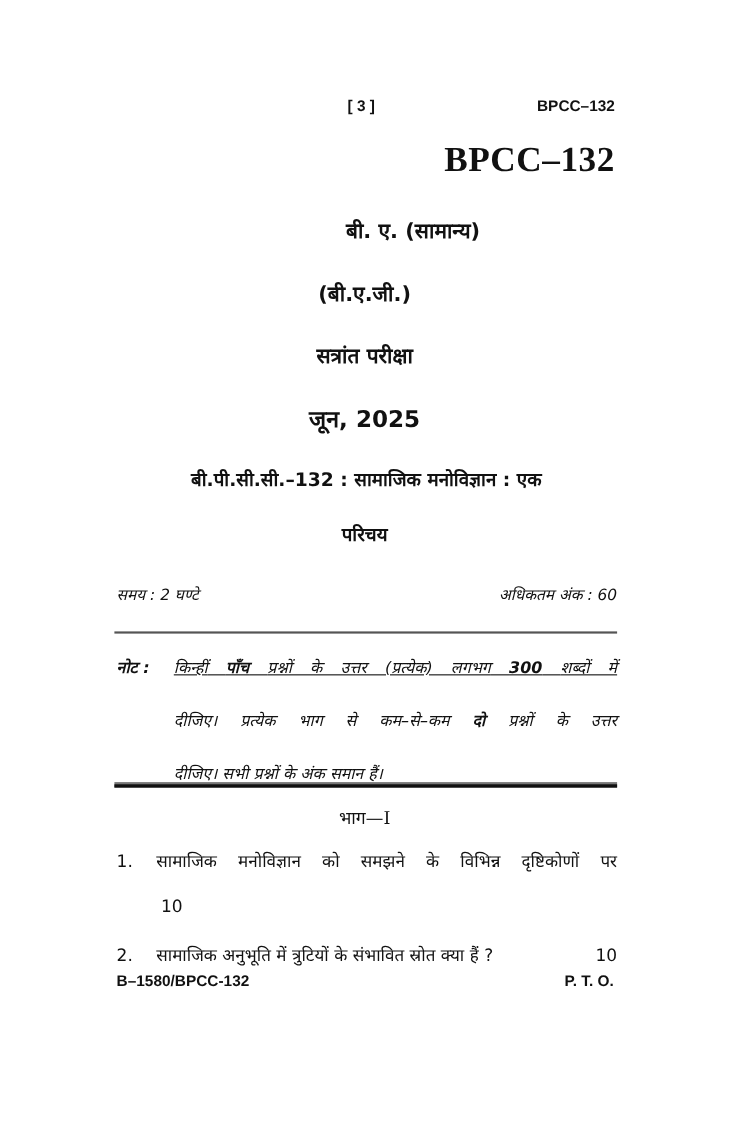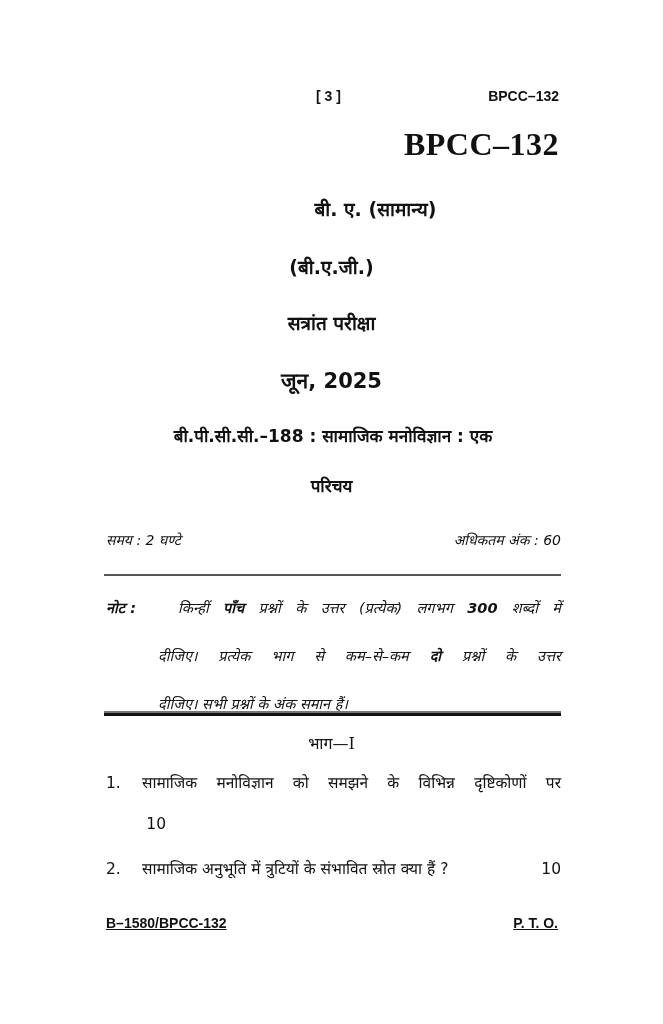--- a/index.html
+++ b/index.html
@@ -54,23 +54,23 @@
     .rule-top {
       left: 104px; width: 457px; top: 574px;
       height: 0; border-top: 2px solid #555555;
     }
 
     .note {
       left: 106px; width: 455px; top: 584px;
       font-style: italic; font-size: 14.5px;
       line-height: 48px;
     }
-    .note-row { display: flex; gap: 20px; }
+    .note-row { display: flex; }
     .note-label { font-weight: bold; width: 52px; flex: 0 0 52px; font-style: italic; }
-    .note-body { flex: 1; text-align: justify; text-align-last: justify; }
+    .note-body { flex: 1; text-align: justify; text-align-last: justify; text-decoration: underline; }
     .note-cont { padding-left: 52px; text-align: justify; text-align-last: justify; }
     .note-last { padding-left: 52px; }
     .b { font-weight: bold; }
 
     .double-rule {
       left: 104px; width: 457px; top: 711px;
       height: 2px; background: #777777;
       border-bottom: 3px solid #111111;
     }
 
@@ -88,38 +88,38 @@
     .q-row { display: flex; align-items: baseline; }
     .q-num { width: 36px; flex: 0 0 36px; }
     .q-text { flex: 1; text-align: justify; text-align-last: justify; }
     .q-text-last { flex: 1; }
     .q-marks { width: 24px; text-align: right; }
     .q1a { top: 771px; }
     .q1b { top: 815px; }
     .q2 { top: 857px; }
 
     .footer {
-      left: 106px; width: 452px; top: 915px;
+      left: 106px; width: 452px; top: 883px;
       display: flex; justify-content: space-between;
       font-family: "Liberation Sans", sans-serif;
-      font-weight: bold; font-size: 14px; text-decoration: underline;
+      font-weight: bold; font-size: 14px;
     }
   </style>
 </head>
 <body>
 
 <div class="abs page-num">[ 3 ]</div>
 <div class="abs code-small">BPCC–132</div>
 <div class="abs code-large">BPCC–132</div>
 
 <div class="abs center-line deg">बी. ए. (सामान्य)</div>
 <div class="abs center-line deg-abbr">(बी.ए.जी.)</div>
 <div class="abs center-line exam">सत्रांत परीक्षा</div>
 <div class="abs center-line session">जून, 2025</div>
-<div class="abs center-line subject">बी.पी.सी.सी.–188 : सामाजिक मनोविज्ञान : एक</div>
+<div class="abs center-line subject">बी.पी.सी.सी.–132 : सामाजिक मनोविज्ञान : एक</div>
 <div class="abs center-line subject2">परिचय</div>
 
 <div class="abs meta-row">
   <span>समय : 2 घण्टे</span>
   <span>अधिकतम अंक : 60</span>
 </div>
 
 <div class="abs rule-top"></div>
 
 <div class="abs note">

